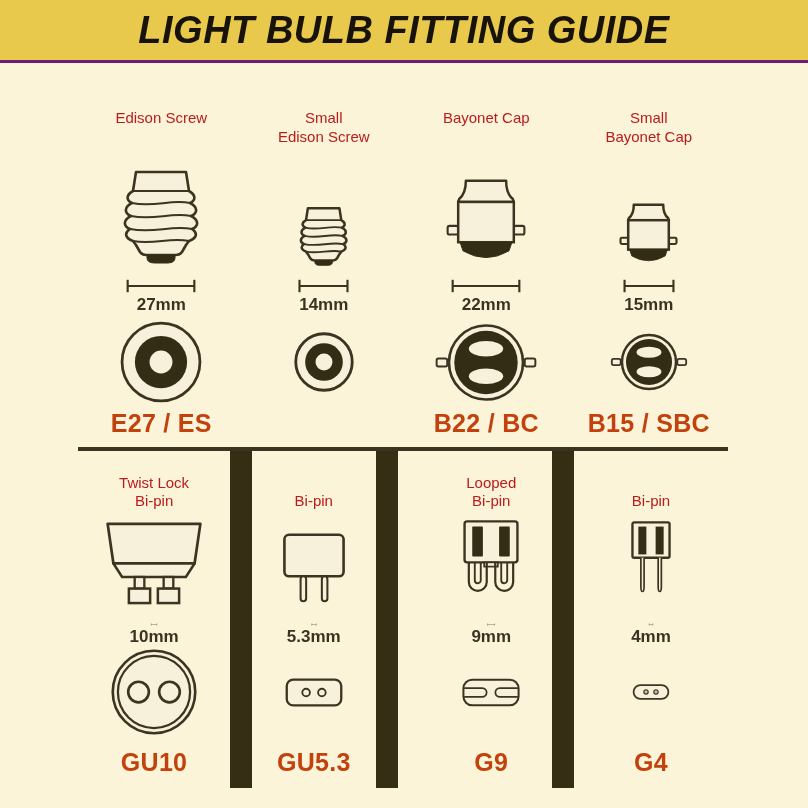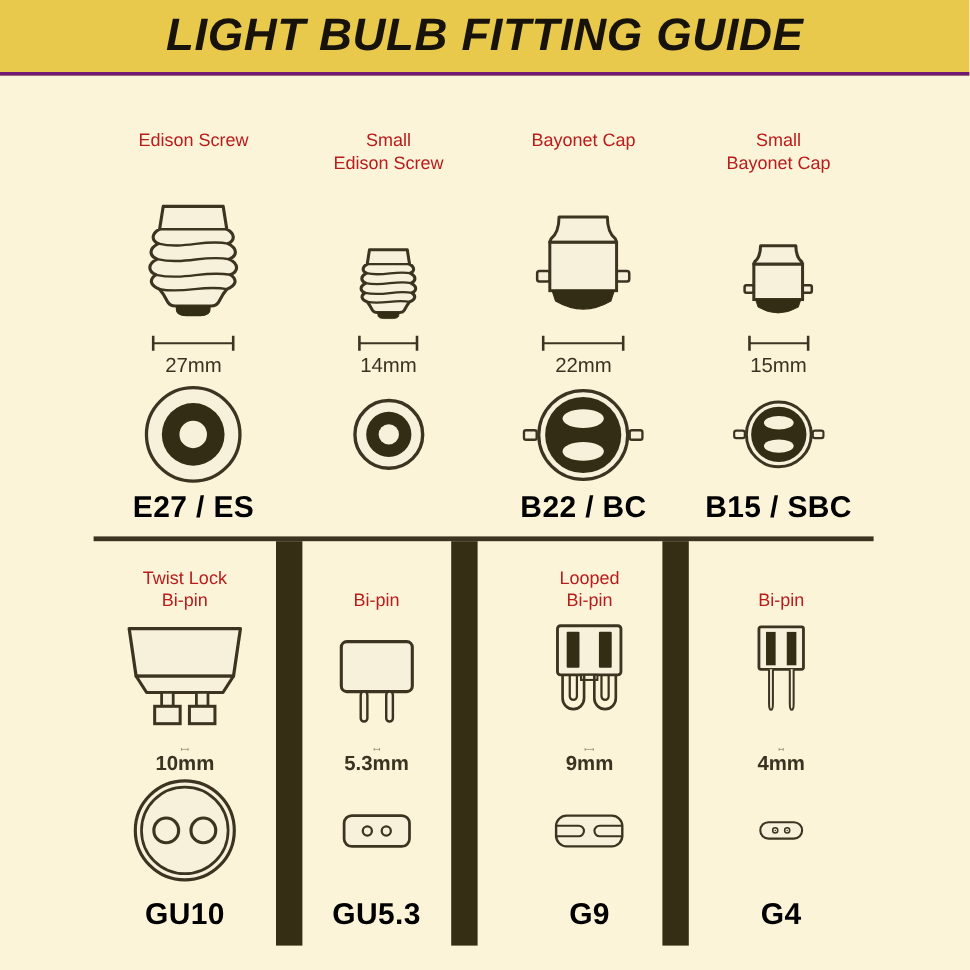--- a/index.html
+++ b/index.html
@@ -34,26 +34,26 @@
     display:grid;
     grid-template-columns:repeat(4,1fr);
   }
   .col{display:flex;flex-direction:column;align-items:center;}
   .name{
     font-weight:normal;font-size:15px;line-height:1.24;
     text-align:center;white-space:pre-line;color:#b91c1c;
   }
   .namebox-top{height:70px;display:flex;align-items:flex-start;justify-content:center;padding-top:12px;box-sizing:border-box;}
   .illobox-top{height:104px;display:flex;align-items:flex-end;justify-content:center;}
-  .measurebox{height:44px;display:flex;flex-direction:column;align-items:center;justify-content:center;padding-top:7px;box-sizing:border-box;}
+  .measurebox{height:44px;display:flex;flex-direction:column;align-items:center;justify-content:center;padding-top:7px;box-sizing:border-box;font-weight:bold;}
   .size-label{font-size:17px;margin-top:1px;color:#3b3322;}
   .size-label.bold{font-weight:bold;}
   .socketbox-top{height:94px;display:flex;align-items:center;justify-content:center;}
   .codebox{height:38px;display:flex;align-items:flex-start;justify-content:center;}
-  .code{font-weight:bold;font-size:25px;color:#000000;letter-spacing:.3px;}
+  .code{font-weight:bold;font-size:25px;color:#c2410c;letter-spacing:.3px;}
   
   .divider{height:4px;background:#3c3420;margin:0 80px 0 78px;}
   .bottom{
     margin:0 80px 0 78px;
     display:flex;
     height:345px;
   }
   .vbar{width:23px;height:337px;background:#352d14;}
   .bcol{display:flex;flex-direction:column;align-items:center;}
   .bcol.w1{width:160px;}

